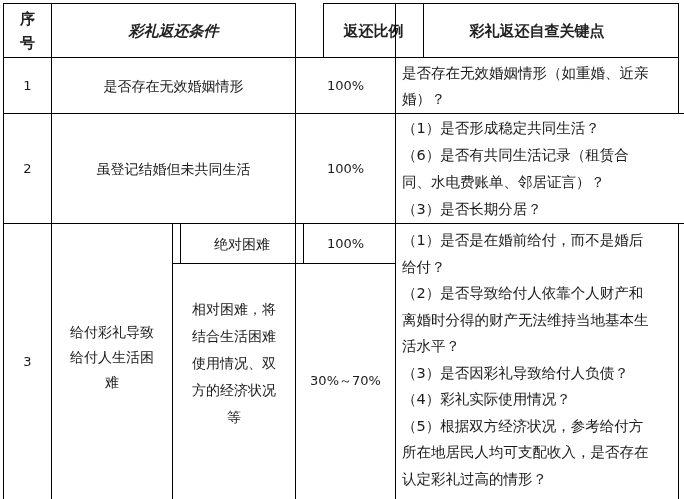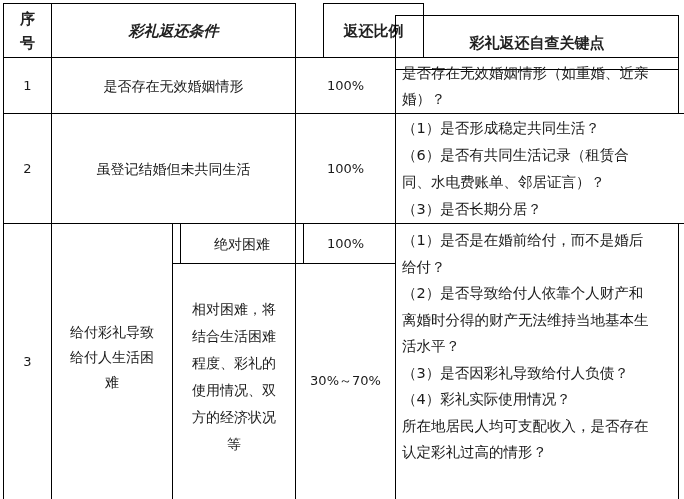--- a/index.html
+++ b/index.html
@@ -20,21 +20,21 @@
 <body>
 
 <div class="tbl">
 
   <div class="cell hdr stack" style="left:0;top:0;width:49px;height:55px;line-height:24px;">
     <span class="line">序</span>
     <span class="line">号</span>
   </div>
   <div class="cell hdr" style="left:48px;top:0;width:245px;height:55px;font-style:italic;">彩礼返还条件</div>
   <div class="cell hdr" style="left:292px;top:0;width:101px;height:55px;margin-left:28px;">返还比例</div>
-  <div class="cell hdr" style="left:392px;top:0;width:284px;height:55px;margin-top:12px;">彩礼返还自查关键点</div>
+  <div class="cell hdr" style="left:392px;top:0;width:284px;height:55px;">彩礼返还自查关键点</div>
 
   <div class="cell num" style="left:0;top:54px;width:49px;height:57px;">1</div>
   <div class="cell" style="left:48px;top:54px;width:245px;height:57px;">是否存在无效婚姻情形</div>
   <div class="cell num" style="left:292px;top:54px;width:101px;height:57px;">100%</div>
   <div class="cell left stack keypts" style="left:392px;top:54px;width:284px;height:57px;align-items:flex-start;justify-content:center;padding-left:6px;line-height:26px;">
     <span class="line">是否存在无效婚姻情形（如重婚、近亲</span>
     <span class="line">婚）？</span>
   </div>
 
   <div class="cell num" style="left:0;top:110px;width:49px;height:111px;">2</div>
@@ -53,32 +53,32 @@
     <span class="line">给付人生活困</span>
     <span class="line">难</span>
   </div>
 
   <div class="cell" style="left:169px;top:220px;width:124px;height:41px;margin-left:8px;">绝对困难</div>
   <div class="cell num" style="left:292px;top:220px;width:101px;height:41px;">100%</div>
 
   <div class="cell stack" style="left:169px;top:260px;width:124px;height:240px;line-height:27px;justify-content:flex-start;padding-top:32px;">
     <span class="line">相对困难，将</span>
     <span class="line">结合生活困难</span>
-    <span class="line">程度、彩礼的</span>
     <span class="line">使用情况、双</span>
     <span class="line">方的经济状况</span>
     <span class="line">等</span>
   </div>
   <div class="cell num" style="left:292px;top:260px;width:101px;height:240px;align-items:flex-start;padding-top:107px;">30%～70%</div>
 
   <div class="cell left stack keypts" style="left:392px;top:220px;width:284px;height:280px;align-items:flex-start;justify-content:flex-start;padding-left:6px;padding-top:3px;line-height:26.5px;">
     <span class="line">（1）是否是在婚前给付，而不是婚后</span>
     <span class="line">给付？</span>
     <span class="line">（2）是否导致给付人依靠个人财产和</span>
     <span class="line">离婚时分得的财产无法维持当地基本生</span>
     <span class="line">活水平？</span>
     <span class="line">（3）是否因彩礼导致给付人负债？</span>
     <span class="line">（4）彩礼实际使用情况？</span>
+    <span class="line">（5）根据双方经济状况，参考给付方</span>
     <span class="line">所在地居民人均可支配收入，是否存在</span>
     <span class="line">认定彩礼过高的情形？</span>
   </div>
 
 </div>
 
 </body></html>

